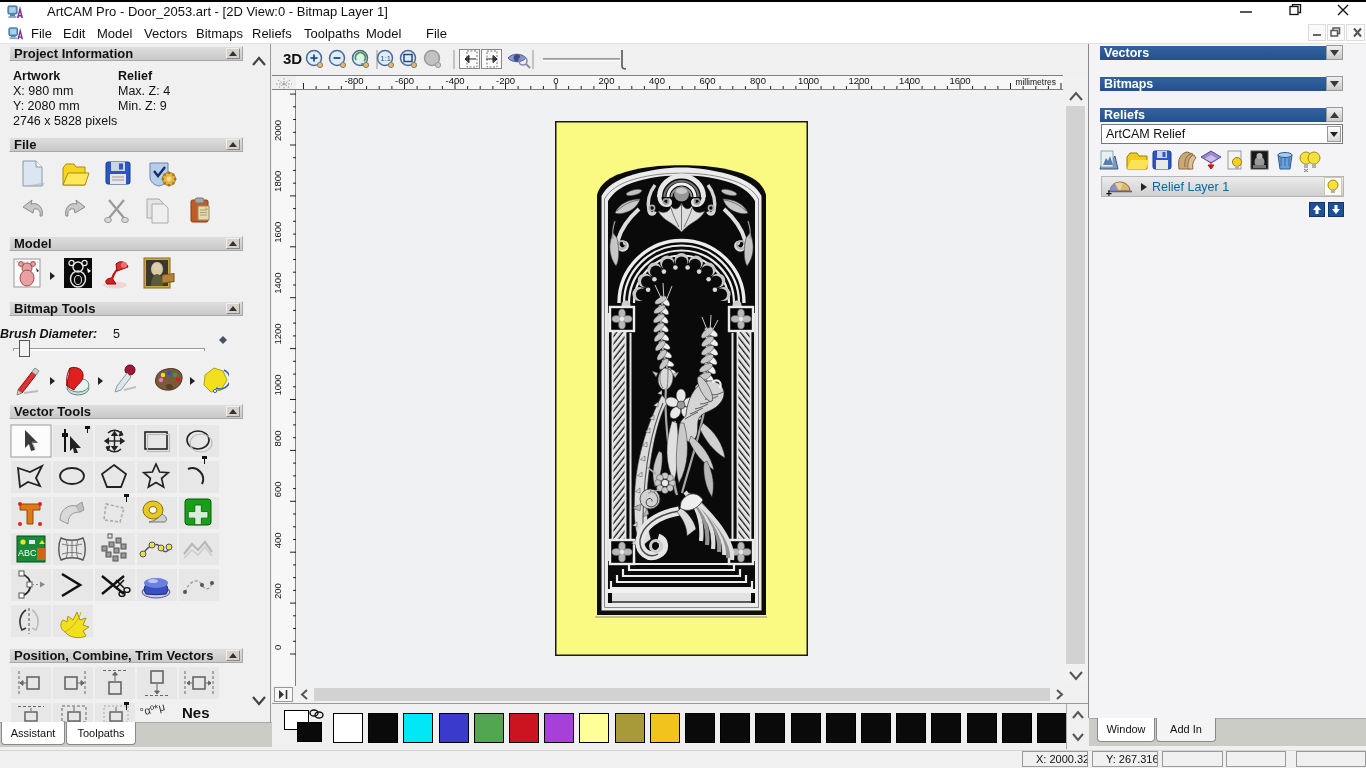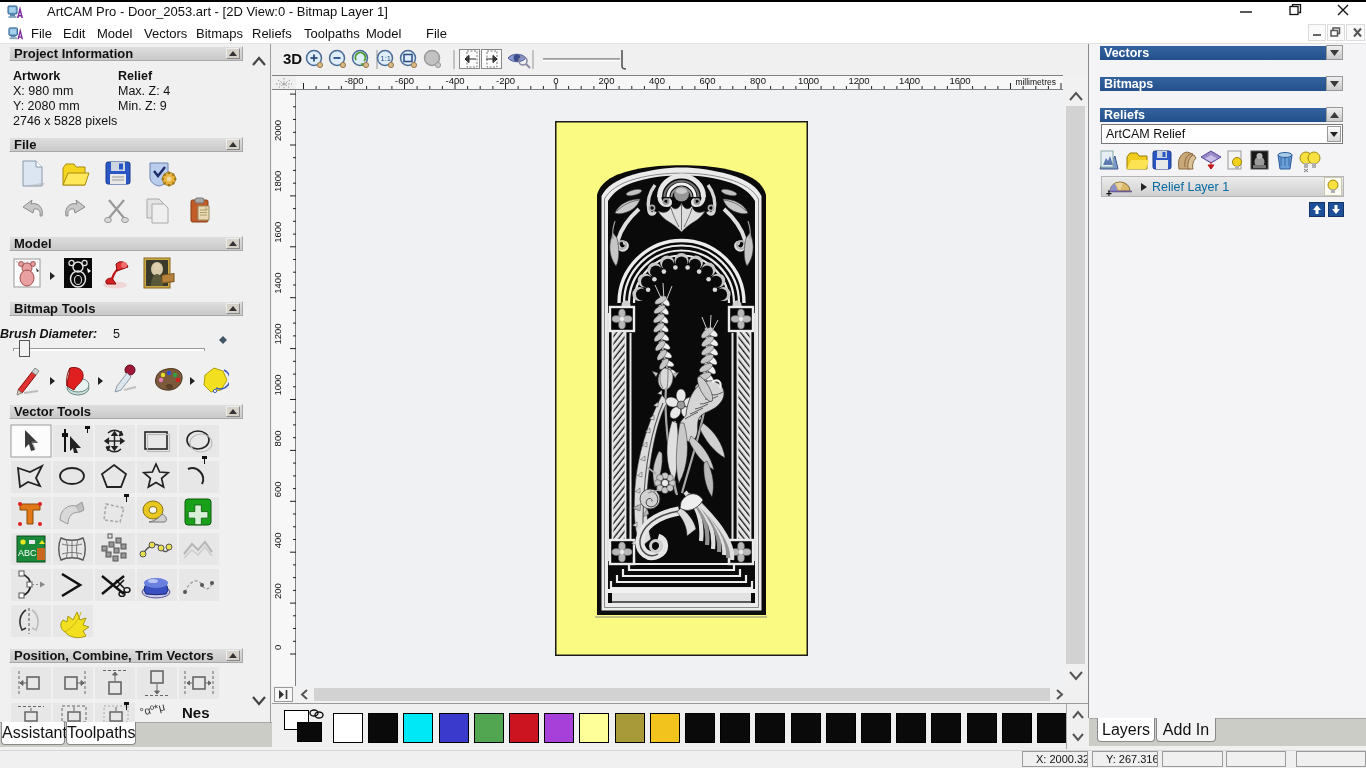--- a/index.html
+++ b/index.html
@@ -13,21 +13,21 @@
   .menuitem { position:absolute; top:26px; font-size:13px; color:#101010; }
   
   #leftpanel { left:0; top:44px; width:271px; height:678px; background:#f0f0f0; border-right:1px solid #9a9a9a; }
   .sechdr { position:absolute; left:9px; width:234px; height:15px; background:linear-gradient(#dedede,#c9c9c9); border-top:1px solid #efefef; border-left:1px solid #efefef; border-bottom:1px solid #a8a8a8; border-right:1px solid #a8a8a8; font-size:13px; font-weight:bold; color:#111; padding-left:4px; line-height:14px; }
   .secbtn { position:absolute; width:14px; height:11px; background:#d6d2ca; border:1px solid #888; border-top-color:#eee; border-left-color:#eee; top:1px; }
   .secbtn svg { display:block; }
   .ptxt { position:absolute; font-size:12.5px; color:#111; }
   .pbold { font-weight:bold; }
   
   .tabstrip { position:absolute; background:#ccccc6; }
-  .tab { position:absolute; background:#fff; border:1px solid #898989; border-top:none; border-radius:0 0 4px 4px; font-size:16px; color:#111; text-align:center; }
+  .tab { position:absolute; background:#fff; border:1px solid #898989; border-top:none; border-radius:0 0 4px 4px; font-size:11px; color:#111; text-align:center; }
   
   #toolbar { left:272px; top:44px; width:816px; height:31px; background:#f0f0f0; }
   #hruler { left:296px; top:75px; width:767px; height:15px; background:#f7f7f7; border-bottom:1px solid #808080; border-top:1px solid #808080; }
   #vruler { left:272px; top:90px; width:24px; height:596px; background:#f7f7f7; border-right:1px solid #808080; }
   #rcorner { left:272px; top:75px; width:24px; height:15px; background:#f0f0f0; border-bottom:1px solid #808080; border-top:1px solid #808080; }
   #canvas { left:297px; top:91px; width:766px; height:595px; background:#f0f1f3; }
   #vscroll { left:1063px; top:75px; width:25px; height:611px; background:#e0e0e0; }
   #hscroll { left:272px; top:686px; width:791px; height:17px; background:#e0e0e0; }
   #palette { left:272px; top:703px; width:816px; height:47px; background:#f0f0f0; border-top:1px solid #9a9a9a; }
   .sw { position:absolute; top:713px; width:30px; height:30px; border:1px solid #000; }
@@ -1132,20 +1132,20 @@
 <div class="abs" style="left:1309px;top:202px;width:16px;height:15px;background:#1e5099;border:1px solid #12346a"></div>
 <svg class="abs" style="left:1309px;top:202px" width="16" height="15">
     <path d="M8,3 L12,8 L9.5,8 L9.5,12 L6.5,12 L6.5,8 L4,8 Z" fill="#fff"></path>
   </svg>
 <div class="abs" style="left:1328px;top:202px;width:16px;height:15px;background:#1e5099;border:1px solid #12346a"></div>
 <svg class="abs" style="left:1328px;top:202px" width="16" height="15">
     <path d="M8,12 L4,7 L6.5,7 L6.5,3 L9.5,3 L9.5,7 L12,7 Z" fill="#fff"></path>
   </svg>
 
 <div class="tabstrip" style="left:1089px;top:718px;width:277px;height:28px;border-top:1px solid #a8a8a8"></div>
-<div class="tab" style="left:1097px;top:718px;width:58px;height:24px;line-height:23px">Layers</div>
+<div class="tab" style="left:1097px;top:718px;width:58px;height:24px;line-height:23px">Window</div>
 <div class="tab" style="left:1156px;top:718px;width:60px;height:24px;line-height:23px;background:#f4f4f4">Add In</div>
 <div id="statusbar" class="abs"></div>
 <div class="sbox" style="left:1022px;width:66px">X: 2000.328</div>
 <div class="sbox" style="left:1092px;width:66px">Y: 267.316</div>
 <div class="sbox" style="left:1162px;width:61px"></div>
 <div class="sbox" style="left:1226px;width:60px"></div>
 <div class="sbox" style="left:1296px;width:70px"></div>
 
 </body></html>

